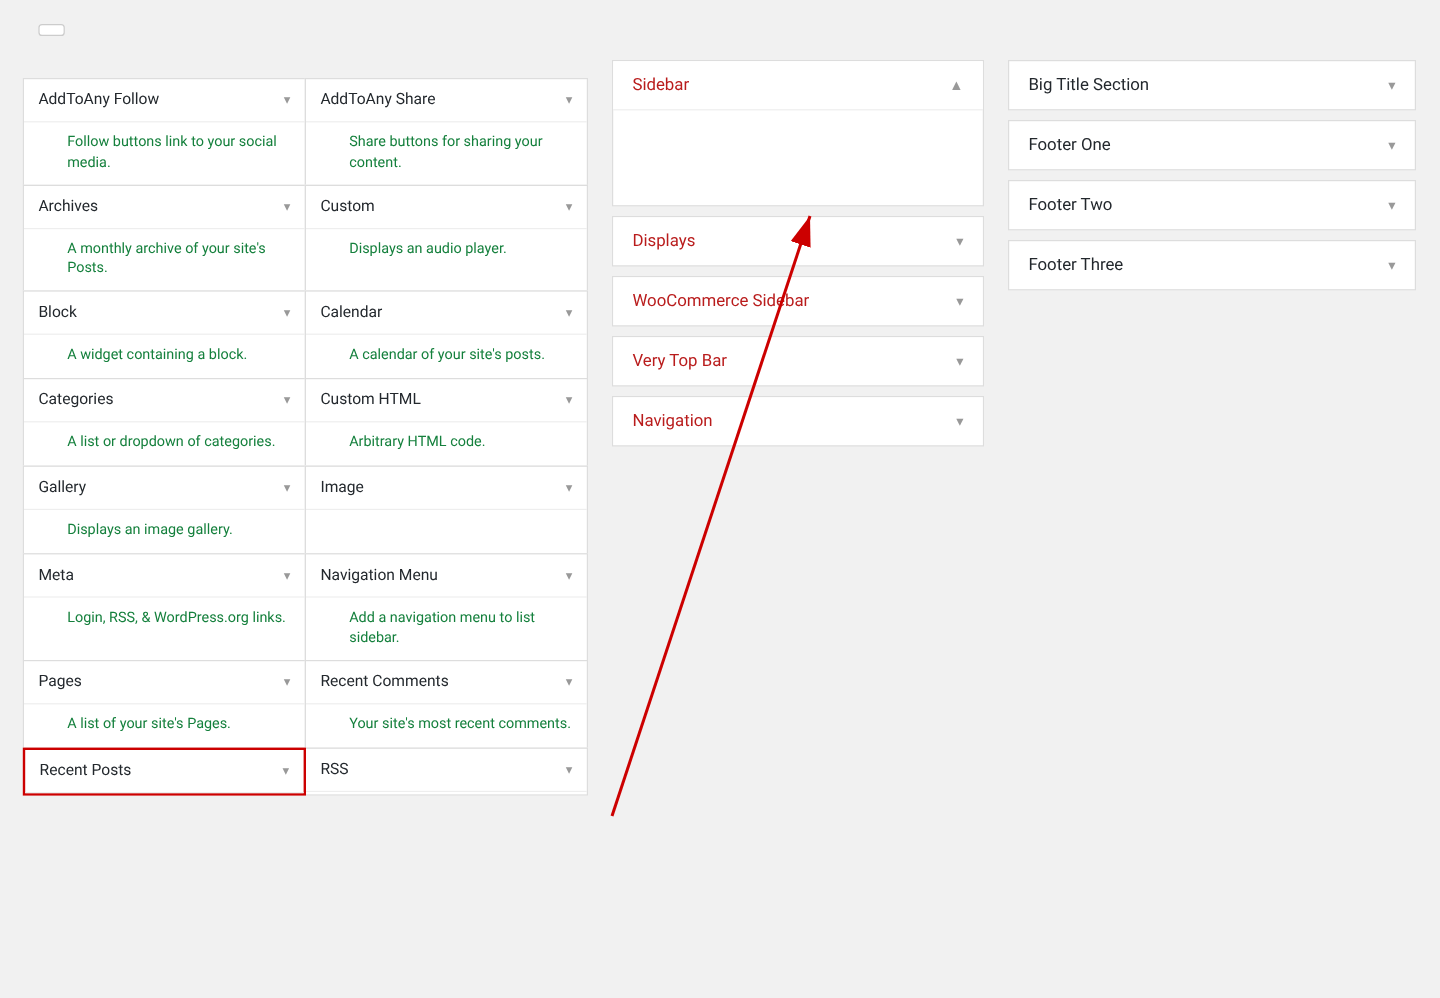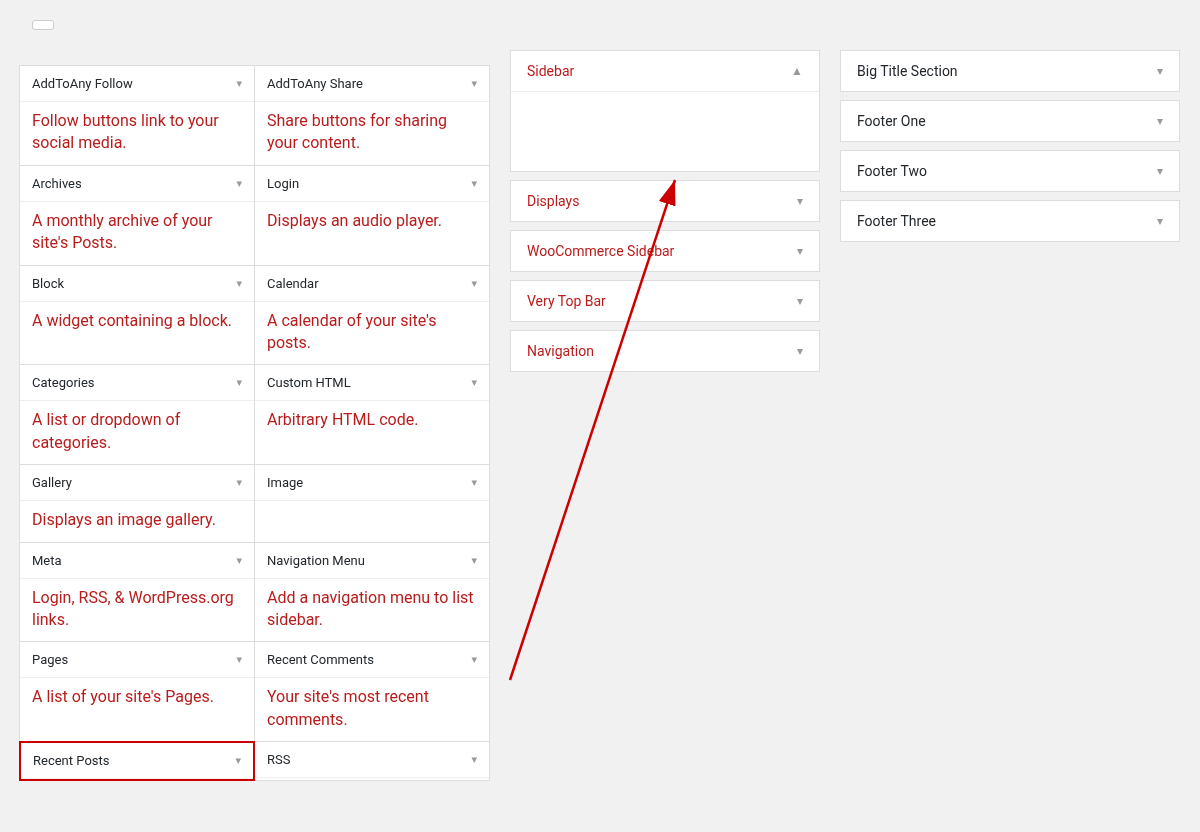--- a/index.html
+++ b/index.html
@@ -93,24 +93,25 @@
       font-size: 13px;
       font-weight: 400;
       color: #23282d;
     }
     .widget-chevron {
       color: #999;
       font-size: 11px;
     }
     .widget-desc {
       padding: 8px 12px 10px;
-      font-size: 16px;
-      color: #b91c1c;
+      font-size: 12px;
+      color: #15803d;
       line-height: 1.4;
       min-height: 36px;
+      margin-left: 24px;
     }
     
     .widget-item.highlighted {
       border: 2px solid #cc0000;
       position: relative;
       z-index: 2;
     }
     
     .sidebars-panel {
       flex: 1;
@@ -226,21 +227,21 @@
   </div>
           <div class="widget-item">
     <div class="widget-header">
       <span class="widget-header-label">Archives</span>
       <span class="widget-chevron">▾</span>
     </div>
     <div class="widget-desc">A monthly archive of your site's Posts.</div>
   </div>
           <div class="widget-item">
     <div class="widget-header">
-      <span class="widget-header-label">Login</span>
+      <span class="widget-header-label">Custom</span>
       <span class="widget-chevron">▾</span>
     </div>
     <div class="widget-desc">Displays an audio player.</div>
   </div>
           <div class="widget-item">
     <div class="widget-header">
       <span class="widget-header-label">Block</span>
       <span class="widget-chevron">▾</span>
     </div>
     <div class="widget-desc">A widget containing a block.</div>

